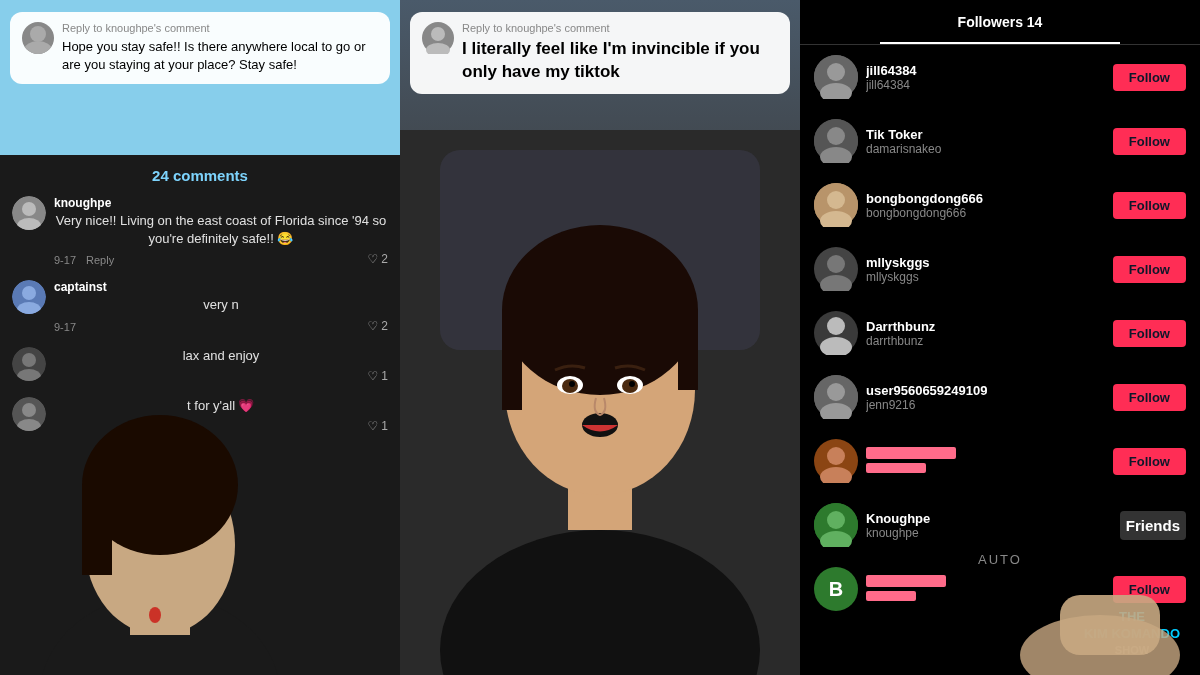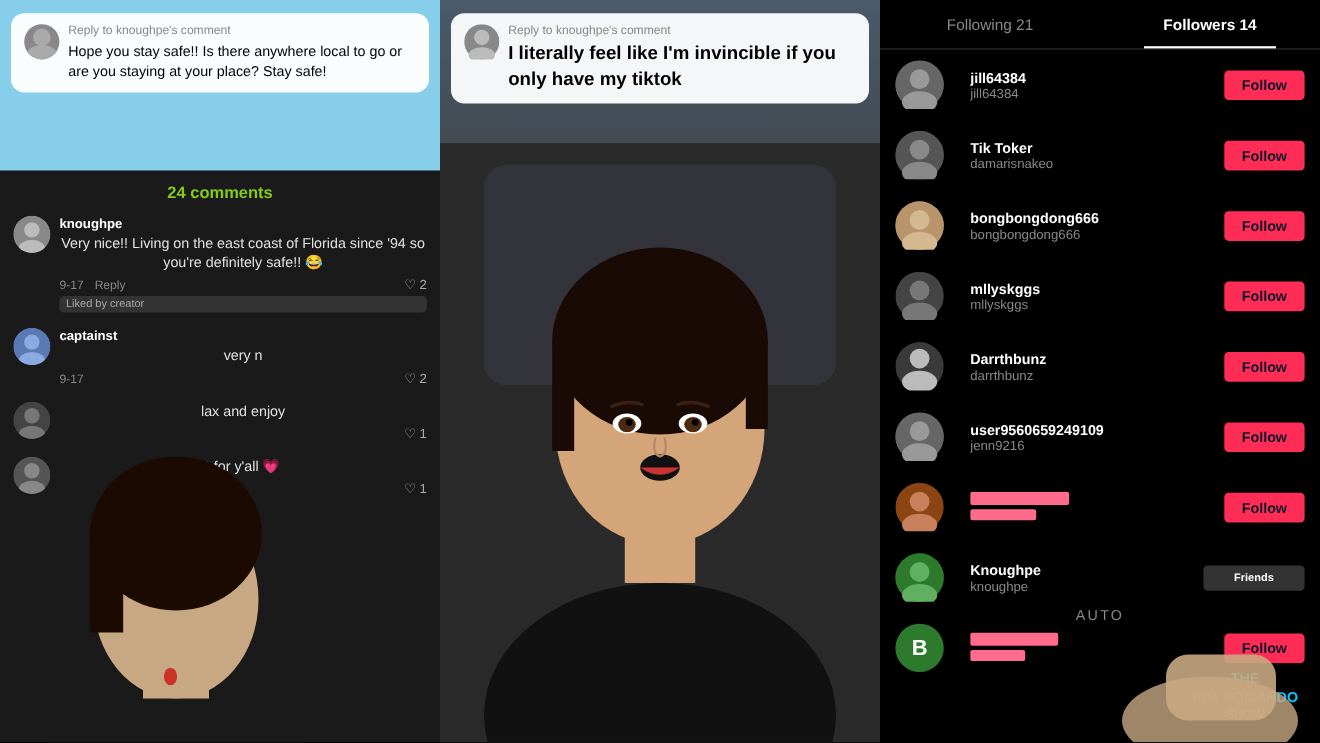--- a/index.html
+++ b/index.html
@@ -67,21 +67,21 @@
     .comments-section {
       position: absolute;
       top: 155px;
       left: 0;
       right: 0;
       background: #1a1a1a;
       padding: 12px;
     }
 
     .comments-title {
-      color: #84cc16;
+      color: #7dd3fc;
       font-size: 15px;
       font-weight: 600;
       text-align: center;
       margin-bottom: 12px;
     }
 
     .comment-item {
       display: flex;
       gap: 8px;
       margin-bottom: 14px;
@@ -213,21 +213,21 @@
     
     .follower-list {
       overflow-y: auto;
       height: calc(675px - 50px);
     }
 
     .follower-row {
       display: flex;
       align-items: center;
       padding: 10px 14px;
-      gap: 24px;
+      gap: 8px;
     }
 
     .follower-avatar {
       width: 44px;
       height: 44px;
       border-radius: 50%;
       flex-shrink: 0;
       display: flex;
       align-items: center;
       justify-content: center;
@@ -268,22 +268,22 @@
       cursor: pointer;
       flex-shrink: 0;
       white-space: nowrap;
     }
 
     .friends-btn {
       background: #333;
       color: #fff;
       border: none;
       border-radius: 4px;
-      padding: 6px 28px;
-      font-size: 10px;
+      padding: 6px 6px;
+      font-size: 15px;
       font-weight: 600;
       cursor: pointer;
       flex-shrink: 0;
       white-space: nowrap;
     }
 
     
     .redacted-bar {
       display: inline-block;
       height: 12px;
@@ -361,21 +361,20 @@
         <div class="comment-username">knoughpe</div>
         <div class="comment-text">Very nice!! Living on the east coast of Florida since '94 so you're definitely safe!! 😂</div>
         <div class="comment-meta">
           <span class="comment-date">9-17</span>
           <span class="comment-reply">Reply</span>
           <span class="comment-like">
             <span class="heart-icon"></span>
             <span>2</span>
           </span>
         </div>
-        <div class="liked-badge">Liked by creator</div>
       </div>
     </div>
 
     <div class="comment-item">
       <div class="comment-avatar">
         <svg width="34" height="34" viewBox="0 0 34 34">
             <circle cx="17" cy="17" r="17" fill="#5a7ab5"></circle>
             <circle cx="17" cy="13" r="7" fill="#8aaae0"></circle>
             <ellipse cx="17" cy="30" rx="12" ry="8" fill="#8aaae0"></ellipse>
           </svg>
@@ -497,23 +496,20 @@
       <path d="M182 295 Q200 308 218 295" fill="#cc3333"></path>
 
       <path d="M196 268 Q192 282 200 285 Q208 282 204 268" stroke="#b8886a" stroke-width="2" fill="none"></path>
     </svg>
   </div>
 </div>
 
 <div class="panel-right">
 
   <div class="followers-tabs">
-    <div class="tab-item">
-      <span>Following 21</span>
-    </div>
     <div class="tab-item active">
       <span>Followers 14</span>
     </div>
   </div>
 
   <div class="follower-list">
 
     <div class="follower-row">
       <div class="follower-avatar av-gray">
         <svg width="44" height="44" viewBox="0 0 44 44">

